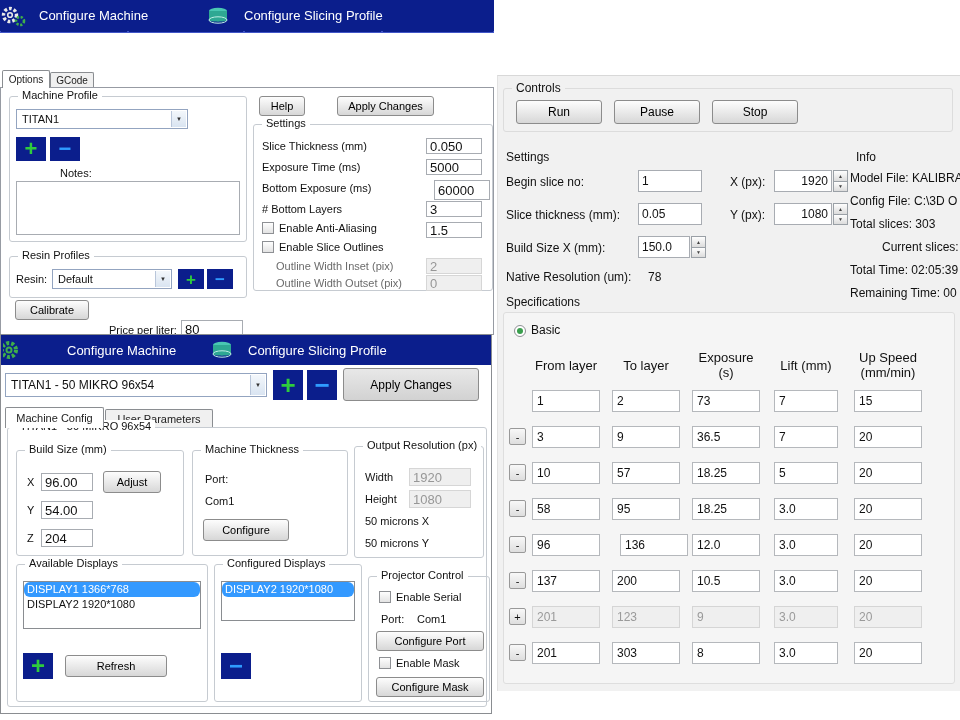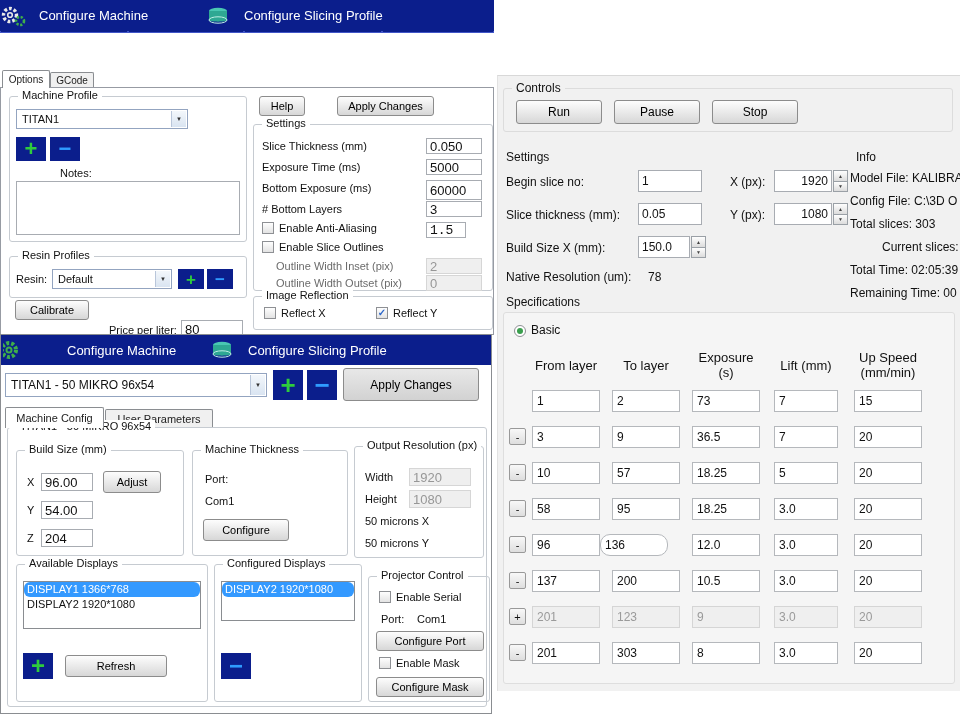--- a/index.html
+++ b/index.html
@@ -157,49 +157,38 @@
         <span>Apply Changes</span>
       </div>
 
       <div class="gb" style="left:252px;top:36px;width:240px;height:167px;">
         <span class="gl">Settings</span>
         <span class="t" style="left:8px;top:15px;">Slice Thickness (mm)</span>
         <input class="fld" style="left: 172px; top: 13px; width: 56px; height: 16px;" value="0.050">
         <span class="t" style="left:8px;top:36px;">Exposure Time (ms)</span>
         <input class="fld" style="left: 172px; top: 34px; width: 56px; height: 16px;" value="5000">
         <span class="t" style="left:8px;top:57px;">Bottom Exposure (ms)</span>
-        <input class="fld" style="left: 172px; top: 55px; width: 56px; height: 20px;" value="60000">
+        <input class="fld" style="left: 180px; top: 55px; width: 56px; height: 20px;" value="60000">
         <span class="t" style="left:8px;top:78px;"># Bottom Layers</span>
         <input class="fld" style="left: 172px; top: 76px; width: 56px; height: 16px;" value="3">
         <div class="cb" style="left:8px;top:97px;">
           <span class="bx"></span>
           <span>Enable Anti-Aliasing</span>
         </div>
-        <input class="fld" style="left: 172px; top: 97px; width: 40px; height: 16px; font-family: Liberation Mono, monospace;" value="1.5">
+        <input class="fld" style="left: 172px; top: 97px; width: 56px; height: 16px;" value="1.5">
         <div class="cb" style="left:8px;top:116px;">
           <span class="bx"></span>
           <span>Enable Slice Outlines</span>
         </div>
         <span class="t" style="left:22px;top:135px;color:#6b6b6b;">Outline Width Inset (pix)</span>
         <input class="fld dis" disabled="" style="left: 172px; top: 133px; width: 56px; height: 16px;" value="2">
         <span class="t" style="left:22px;top:152px;color:#6b6b6b;">Outline Width Outset (pix)</span>
         <input class="fld dis" disabled="" style="left: 172px; top: 150px; width: 56px; height: 16px;" value="0">
       </div>
 
-      <div class="gb" style="left:252px;top:208px;width:240px;height:34px;">
-        <span class="gl">Image Reflection</span>
-        <div class="cb" style="left:10px;top:10px;">
-          <span class="bx"></span>
-          <span>Reflect X</span>
-        </div>
-        <div class="cb on" style="left:122px;top:10px;">
-          <span class="bx"></span>
-          <span>Reflect Y</span>
-        </div>
-      </div>
 
     </div>
   </div>
 
   <div class="a" style="left:0;top:334px;width:492px;height:380px;border:1px solid #8a8d91;background:#fff;">
 
     <div class="a navy" style="left:0;top:0;width:490px;height:30px;">
       <svg class="a" style="left:2px;top:4px;" width="18" height="22" viewBox="0 0 18 22">
           <circle cx="6" cy="11" r="7" fill="none" stroke="#3fae4a" stroke-width="4" stroke-dasharray="3 2"></circle>
           <circle cx="6" cy="11" r="2.5" fill="none" stroke="#3fae4a" stroke-width="2"></circle>
@@ -402,21 +391,21 @@
 
       <div class="rowbtn" style="left:5px;top:187px;">-</div>
       <input class="cell" style="left: 28px; top: 185px; width: 68px;" value="58">
       <input class="cell" style="left: 108px; top: 185px; width: 68px;" value="95">
       <input class="cell" style="left: 188px; top: 185px; width: 68px;" value="18.25">
       <input class="cell" style="left: 270px; top: 185px; width: 64px;" value="3.0">
       <input class="cell" style="left: 350px; top: 185px; width: 68px;" value="20">
 
       <div class="rowbtn" style="left:5px;top:223px;">-</div>
       <input class="cell" style="left: 28px; top: 221px; width: 68px;" value="96">
-      <input class="cell" style="left: 96px; top: 221px; width: 68px; border-radius: 10px;" value="136">
+      <input class="cell" style="left: 116px; top: 221px; width: 68px;" value="136">
       <input class="cell" style="left: 188px; top: 221px; width: 68px;" value="12.0">
       <input class="cell" style="left: 270px; top: 221px; width: 64px;" value="3.0">
       <input class="cell" style="left: 350px; top: 221px; width: 68px;" value="20">
 
       <div class="rowbtn" style="left:5px;top:259px;">-</div>
       <input class="cell" style="left: 28px; top: 257px; width: 68px;" value="137">
       <input class="cell" style="left: 108px; top: 257px; width: 68px;" value="200">
       <input class="cell" style="left: 188px; top: 257px; width: 68px;" value="10.5">
       <input class="cell" style="left: 270px; top: 257px; width: 64px;" value="3.0">
       <input class="cell" style="left: 350px; top: 257px; width: 68px;" value="20">

